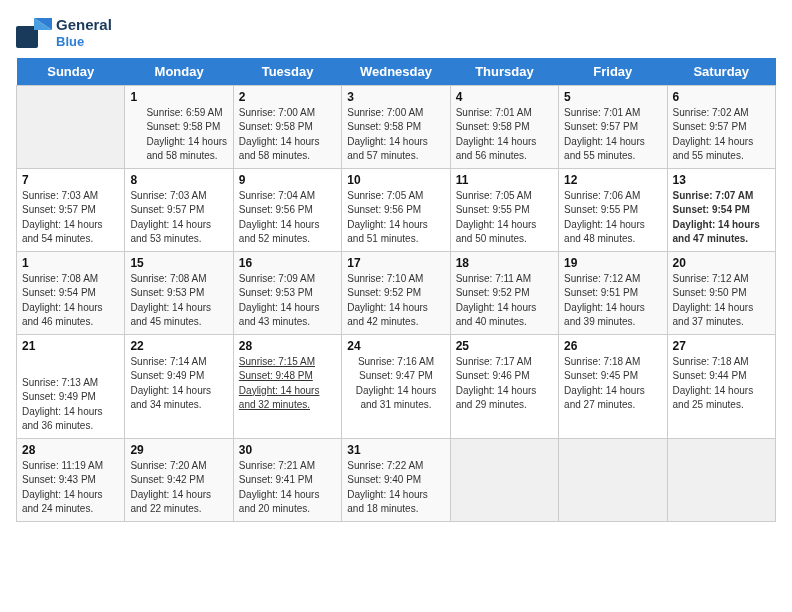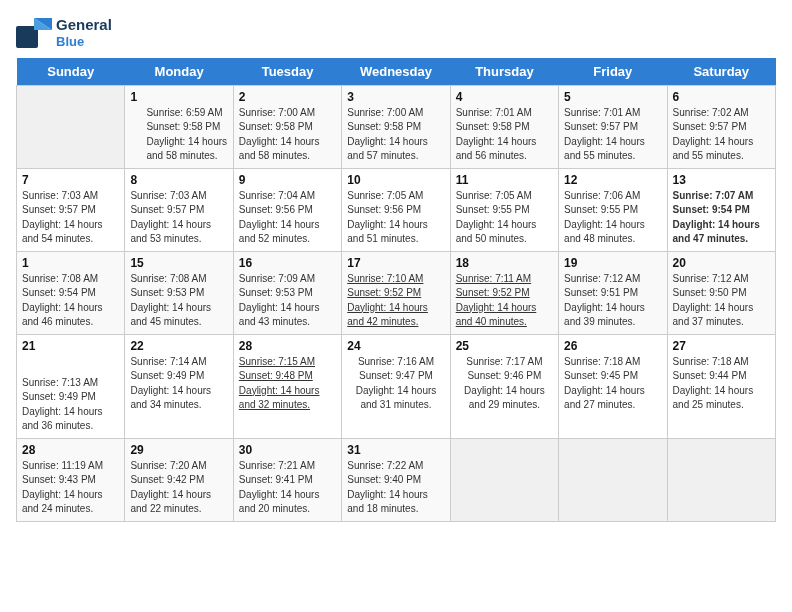--- a/index.html
+++ b/index.html
@@ -223,28 +223,28 @@
         </td>
         <td>
           <div class="day-number">16</div>
           <div class="day-info" style="white-space: pre-line;">Sunrise: 7:09 AM
 Sunset: 9:53 PM
 Daylight: 14 hours
 and 43 minutes.</div>
         </td>
         <td>
           <div class="day-number">17</div>
-          <div class="day-info" style="white-space: pre-line; text-decoration: underline;">Sunrise: 7:10 AM
+          <div class="day-info" style="white-space: pre-line;">Sunrise: 7:10 AM
 Sunset: 9:52 PM
 Daylight: 14 hours
 and 42 minutes.</div>
         </td>
         <td>
           <div class="day-number">18</div>
-          <div class="day-info" style="white-space: pre-line; text-decoration: underline;">Sunrise: 7:11 AM
+          <div class="day-info" style="white-space: pre-line;">Sunrise: 7:11 AM
 Sunset: 9:52 PM
 Daylight: 14 hours
 and 40 minutes.</div>
         </td>
         <td>
           <div class="day-number">19</div>
           <div class="day-info" style="white-space: pre-line;">Sunrise: 7:12 AM
 Sunset: 9:51 PM
 Daylight: 14 hours
 and 39 minutes.</div>
@@ -281,21 +281,21 @@
         </td>
         <td>
           <div class="day-number">24</div>
           <div class="day-info" style="white-space: pre-line; text-align: center;">Sunrise: 7:16 AM
 Sunset: 9:47 PM
 Daylight: 14 hours
 and 31 minutes.</div>
         </td>
         <td>
           <div class="day-number">25</div>
-          <div class="day-info" style="white-space: pre-line; text-align: center;">Sunrise: 7:17 AM
+          <div class="day-info" style="white-space: pre-line;">Sunrise: 7:17 AM
 Sunset: 9:46 PM
 Daylight: 14 hours
 and 29 minutes.</div>
         </td>
         <td>
           <div class="day-number">26</div>
           <div class="day-info" style="white-space: pre-line;">Sunrise: 7:18 AM
 Sunset: 9:45 PM
 Daylight: 14 hours
 and 27 minutes.</div>

